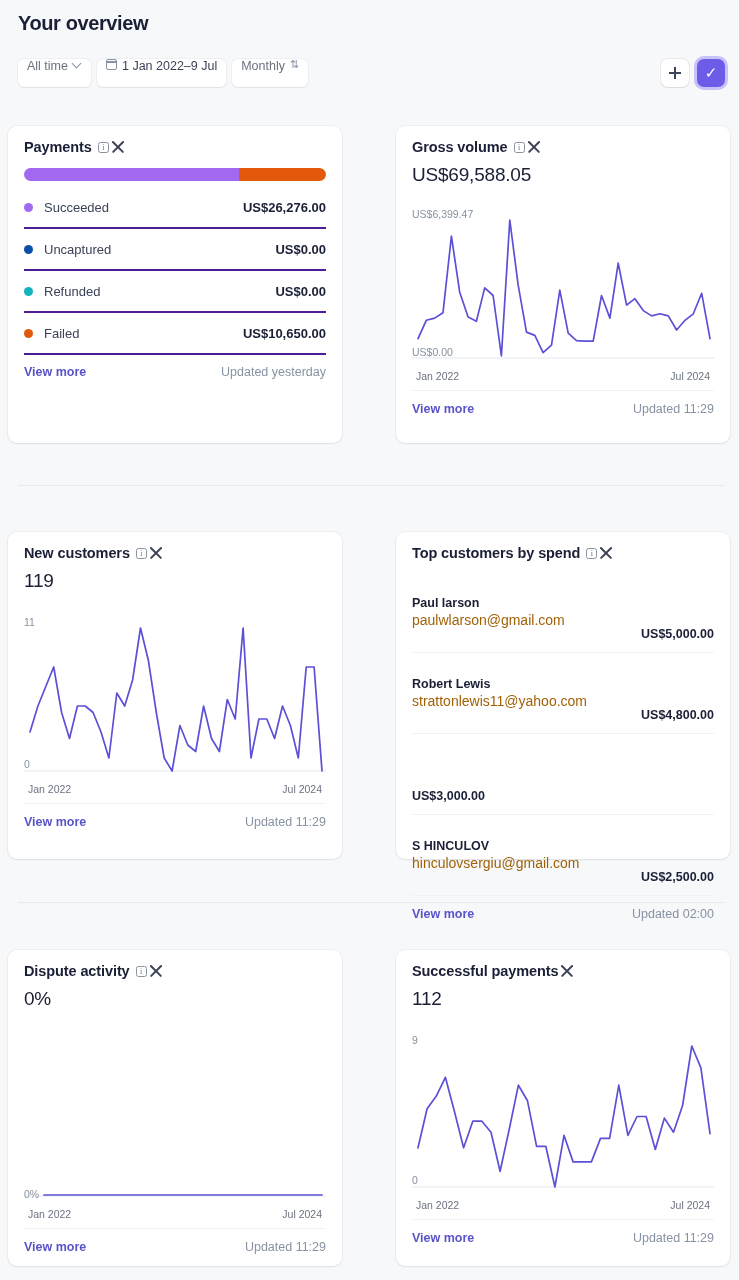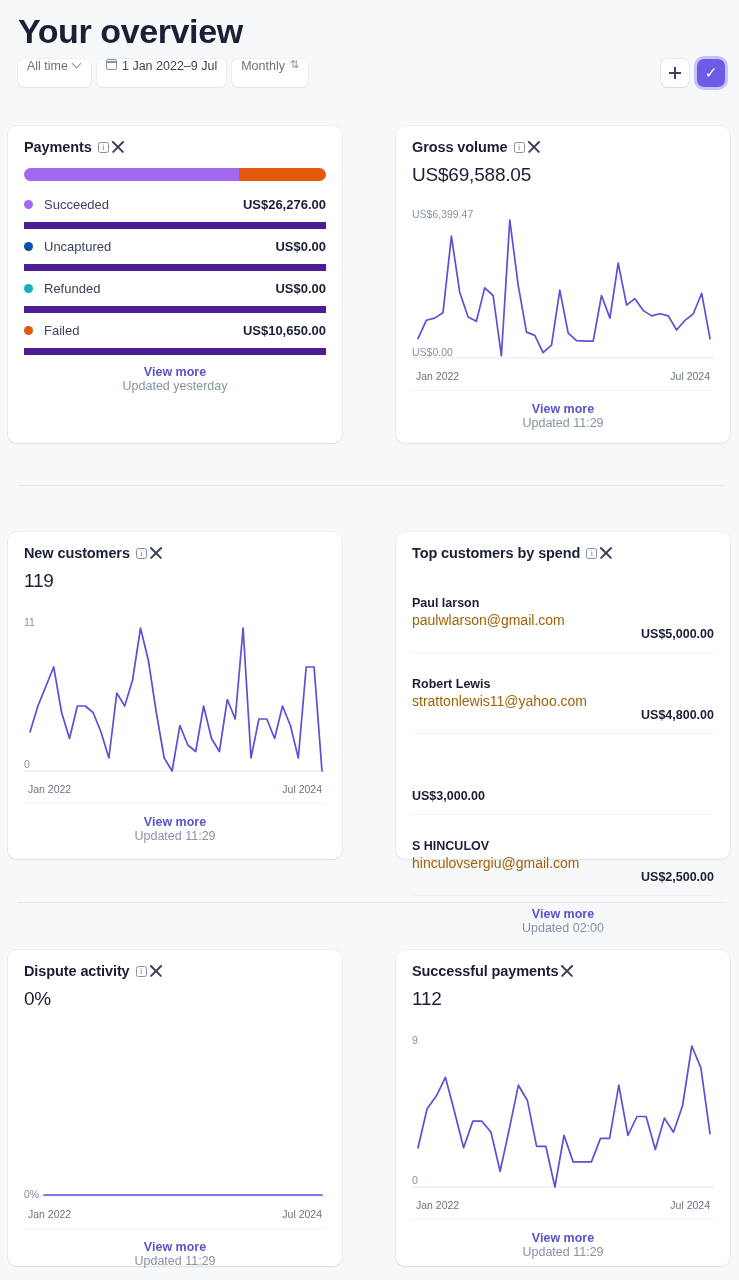--- a/index.html
+++ b/index.html
@@ -8,21 +8,21 @@
     background: #F6F8FA;
     font-family: "Liberation Sans", sans-serif;
     -webkit-font-smoothing: antialiased;
     overflow: hidden;
   }
   .page { width: 739px; height: 1280px; position: relative; }
 
   
   .page-title {
     position: absolute; left: 18px; top: 12px;
-    font-size: 34px; font-weight: bold; color: #1A1F36; letter-spacing: -0.4px;
+    font-size: 20px; font-weight: bold; color: #1A1F36; letter-spacing: -0.4px;
   }
   .toolbar { position: absolute; left: 18px; top: 59px; right: 14px; height: 30px; }
   .toolbar-left { display: flex; align-items: center; gap: 6px; float: left; }
   .pill {
     height: 28px; background: #FFFFFF; border-radius: 6px;
     display: flex; align-items: flex-start; gap: 5px; padding: 0 9px;
     font-size: 12.5px; color: #6B7280;
     box-shadow: 0 1px 1px rgba(16,24,40,.05), 0 0 0 1px rgba(16,24,40,.04);
     white-space: nowrap;
   }
@@ -90,21 +90,21 @@
 
   .big-value { font-size: 19px; color: #1A1F36; margin-top: 8px; letter-spacing: -0.2px; }
 
   
   .progress { display: flex; height: 13px; border-radius: 7px; overflow: hidden; margin-top: 12px; }
   .progress > span { display: block; height: 100%; }
 
   .legend-list { margin-top: 6px; }
   .legend-row {
     display: flex; align-items: center; justify-content: space-between;
-    height: 42px; border-bottom: 7px solid #4c1d95;
+    height: 42px; border-bottom: 2px solid #4c1d95;
   }
   .legend-left { display: flex; align-items: center; gap: 11px; }
   .dot { width: 9px; height: 9px; border-radius: 50%; flex: none; }
   .legend-label { font-size: 13px; color: #3C4257; }
   .legend-amt { font-size: 13px; color: #1A1F36; font-weight: bold; }
 
   
   .cust-row {
     display: flex; align-items: center; justify-content: space-between;
     padding: 11px 0 11px 0; border-bottom: 1px solid #EFF2F6;
@@ -121,21 +121,21 @@
   }
   .axis-min { position: absolute; left: 0; font-size: 10.5px; color: #8792A2; }
   .x-labels {
     display: flex; justify-content: space-between;
     font-size: 10.5px; color: #6B7280; padding: 0 4px; margin-top: 2px;
   }
 
   
   .card-foot {
     display: flex; align-items: center; justify-content: space-between;
-    border-top: 1px solid #EFF2F6; margin-top: 8px; padding-top: 11px; flex-direction: column;
+    border-top: 1px solid #EFF2F6; margin-top: 8px; padding-top: 11px;
   }
   .view-more { font-size: 12.5px; font-weight: bold; color: #5A54C9; cursor: pointer; }
   .updated { font-size: 12.5px; color: #8792A2; }
 
   .section-divider {
     position: absolute; left: 18px; width: 707px; height: 1px; background: #E6E9EE;
   }
 </style>
 </head>
 <body>

